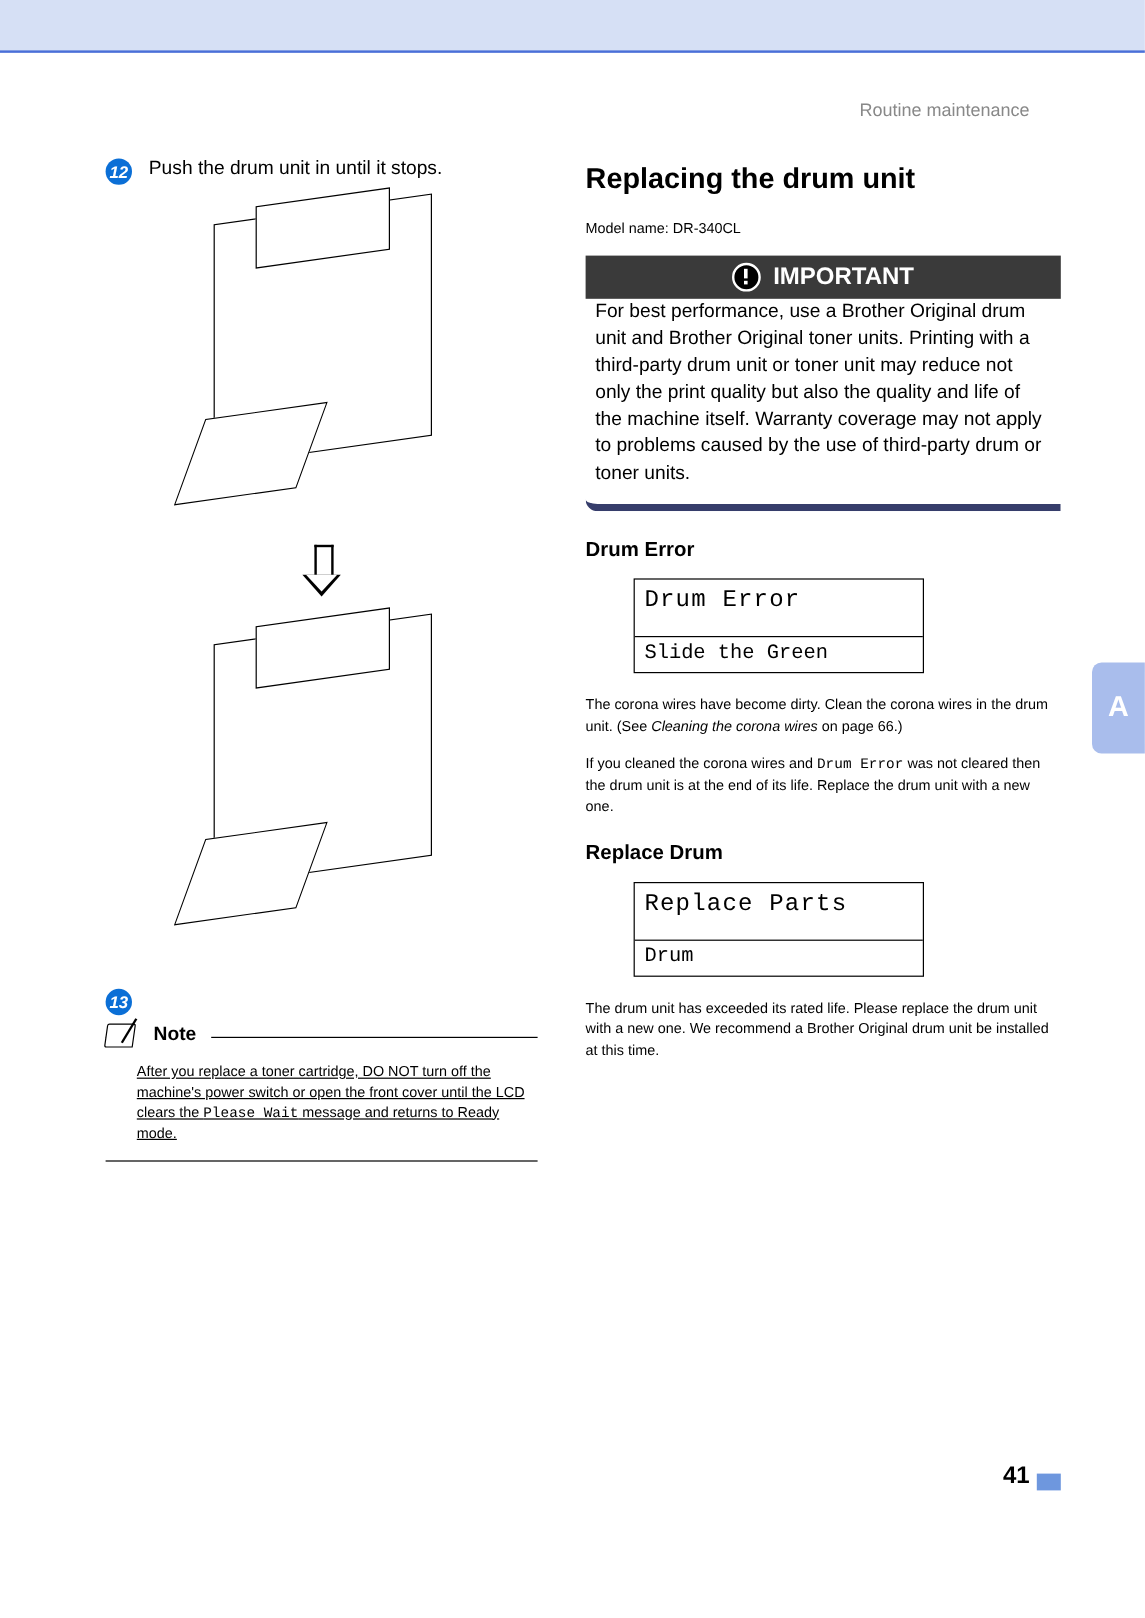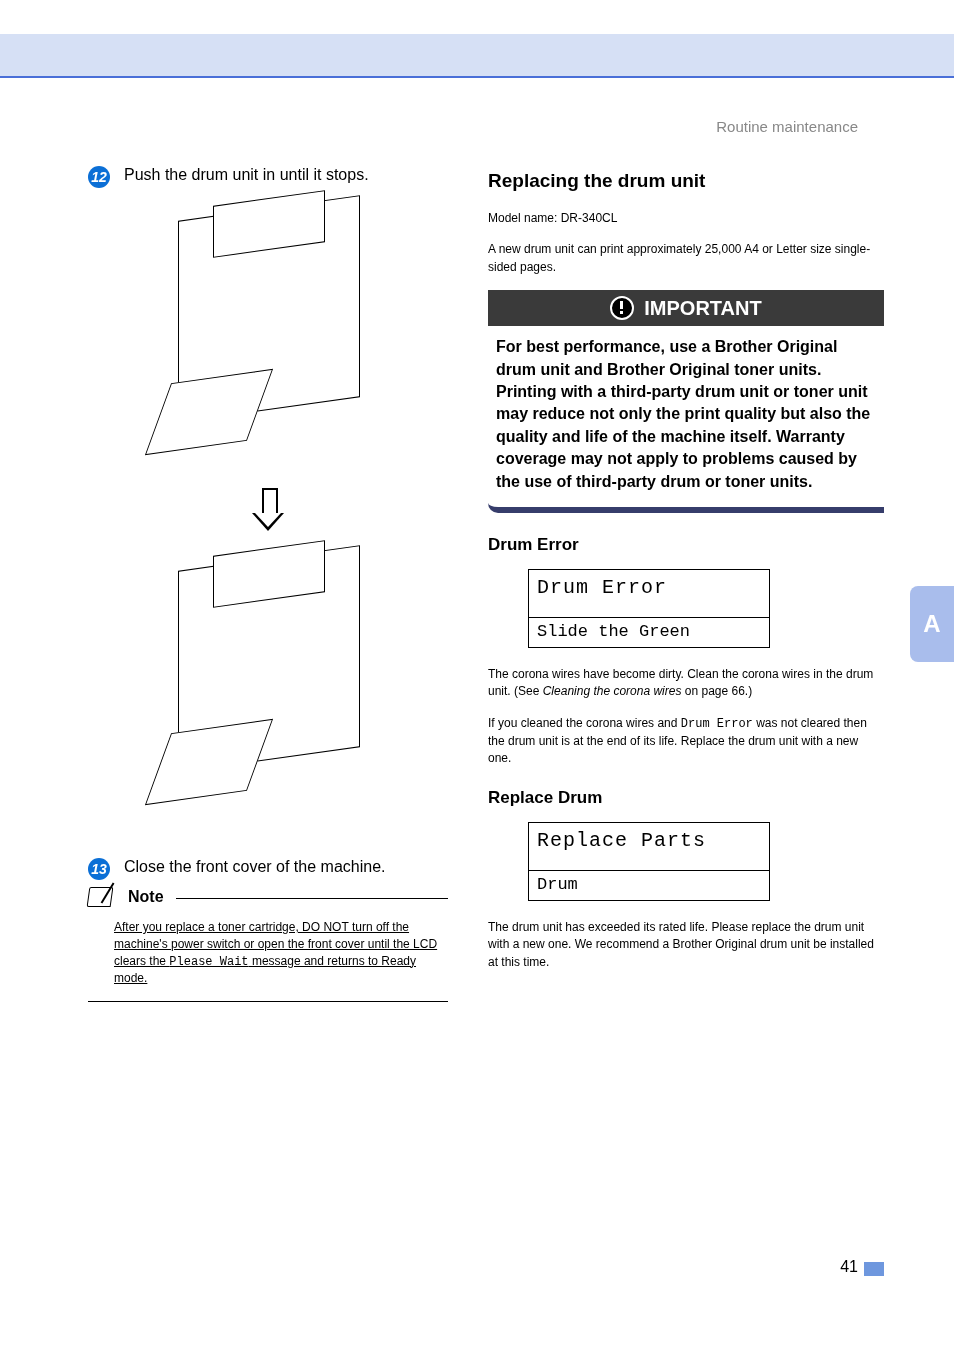--- a/index.html
+++ b/index.html
@@ -7,21 +7,20 @@
     padding: 0;
     font-family: Arial, Helvetica, sans-serif;
     background: #fff;
     color: #000;
   }
   .page {
     width: 954px;
     height: 1272px;
     position: relative;
     box-sizing: border-box;
-    margin-top: 34px;
   }
   .top-band {
     position: absolute;
     top: 0; left: 0; right: 0;
     height: 42px;
     background: #d6e0f5;
     border-bottom: 2px solid #4a6fd8;
   }
   .header-text {
     position: absolute;
@@ -186,21 +185,21 @@
   }
   .note-body {
     font-size: 12px;
     line-height: 1.4;
     margin-top: 10px;
     padding-left: 26px;
     text-decoration: underline;
   }
   .mono { font-family: "Courier New", monospace; }
   h2.section-title {
-    font-size: 19px;
+    font-size: 24px;
     font-weight: bold;
     margin: 6px 0 18px;
   }
   .body-text {
     font-size: 12px;
     line-height: 1.45;
     margin: 0 0 14px;
   }
   .important-box {
     margin: 14px 0 22px;
@@ -240,22 +239,21 @@
     position: absolute;
     left: 8px;
     top: 13px;
     width: 3px;
     height: 3px;
     background: #fff;
   }
   .important-body {
     font-size: 16px;
     line-height: 1.4;
-    padding: 10px 8px 14px;
-    font-weight: bold;
+    padding: 0 8px 14px;
   }
   h3.sub-title {
     font-size: 17px;
     font-weight: bold;
     margin: 20px 0 14px;
   }
   .lcd {
     width: 240px;
     margin: 0 0 18px 40px;
     border: 1.5px solid #000;
@@ -286,22 +284,22 @@
     align-items: center;
     justify-content: center;
     color: #fff;
     font-size: 24px;
     font-weight: bold;
   }
   .page-num {
     position: absolute;
     bottom: 30px;
     right: 96px;
-    font-weight: normal;
-    font-size: 16px;
+    font-weight: bold;
+    font-size: 20px;
     text-align: right;
   }
   .page-bar {
     position: absolute;
     bottom: 30px;
     right: 70px;
     width: 20px;
     height: 14px;
     background: #6e97de;
   }
@@ -335,39 +333,37 @@
         </div>
 
       <div class="printer-illustration">
         <div class="printer-body"></div>
         <div class="printer-top"></div>
         <div class="printer-tray"></div>
       </div>
 
       <div class="step" style="margin-top:18px">
         <div class="step-num">13</div>
-        <div class="step-text">Close the front cover of the machine.</div>
       </div>
 
       <div class="note-box">
         <div class="note-header">
           <span class="note-icon"></span>
           <span class="note-label">Note</span>
         </div>
         <div class="note-body">
           <span>After you replace a toner cartridge, DO NOT turn off the machine's power switch or open the front cover until the LCD clears the </span><span class="mono">Please Wait</span><span> message and returns to Ready mode.</span>
         </div>
       </div>
     </div>
 
     <div class="col col-right">
       <h2 class="section-title">Replacing the drum unit</h2>
 
       <p class="body-text">Model name: DR-340CL</p>
-      <p class="body-text">A new drum unit can print approximately 25,000 A4 or Letter size single-sided pages.</p>
 
       <div class="important-box">
         <div class="important-header">
           <span class="important-icon"></span>
           <span>IMPORTANT</span>
         </div>
         <div class="important-body">For best performance, use a Brother Original drum unit and Brother Original toner units. Printing with a third-party drum unit or toner unit may reduce not only the print quality but also the quality and life of the machine itself. Warranty coverage may not apply to problems caused by the use of third-party drum or toner units.</div>
       </div>
 
       <h3 class="sub-title">Drum Error</h3>

